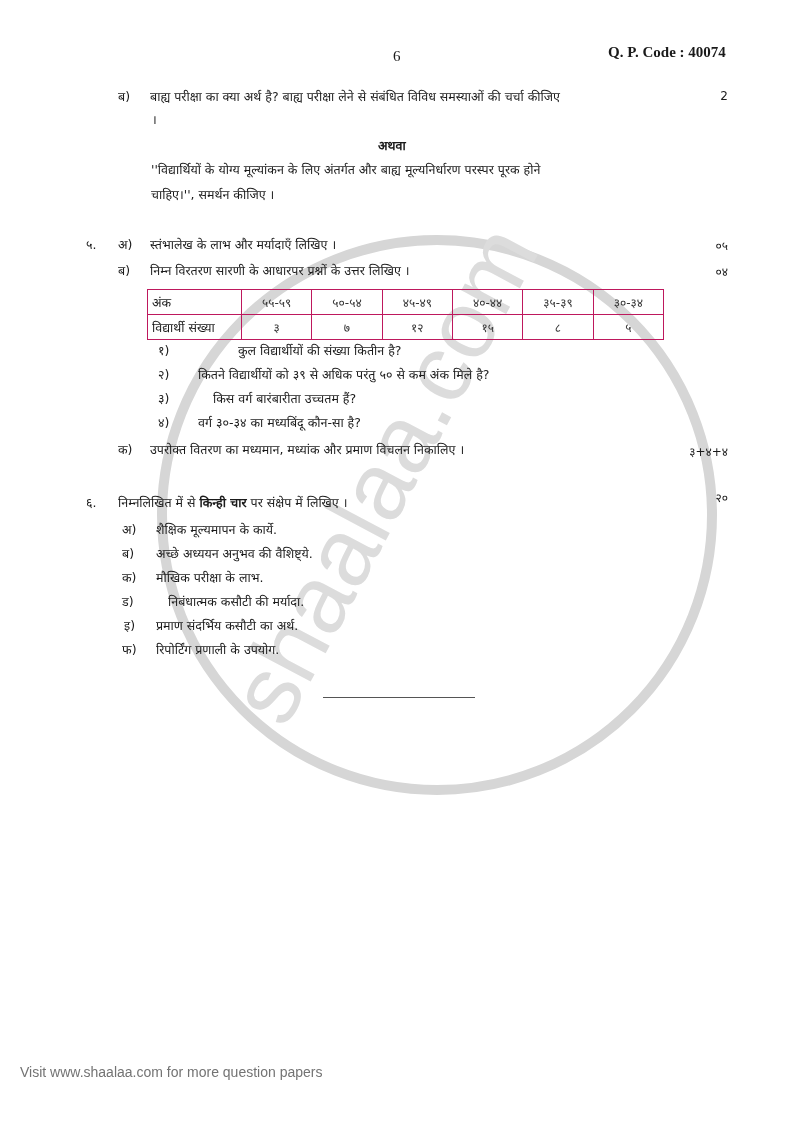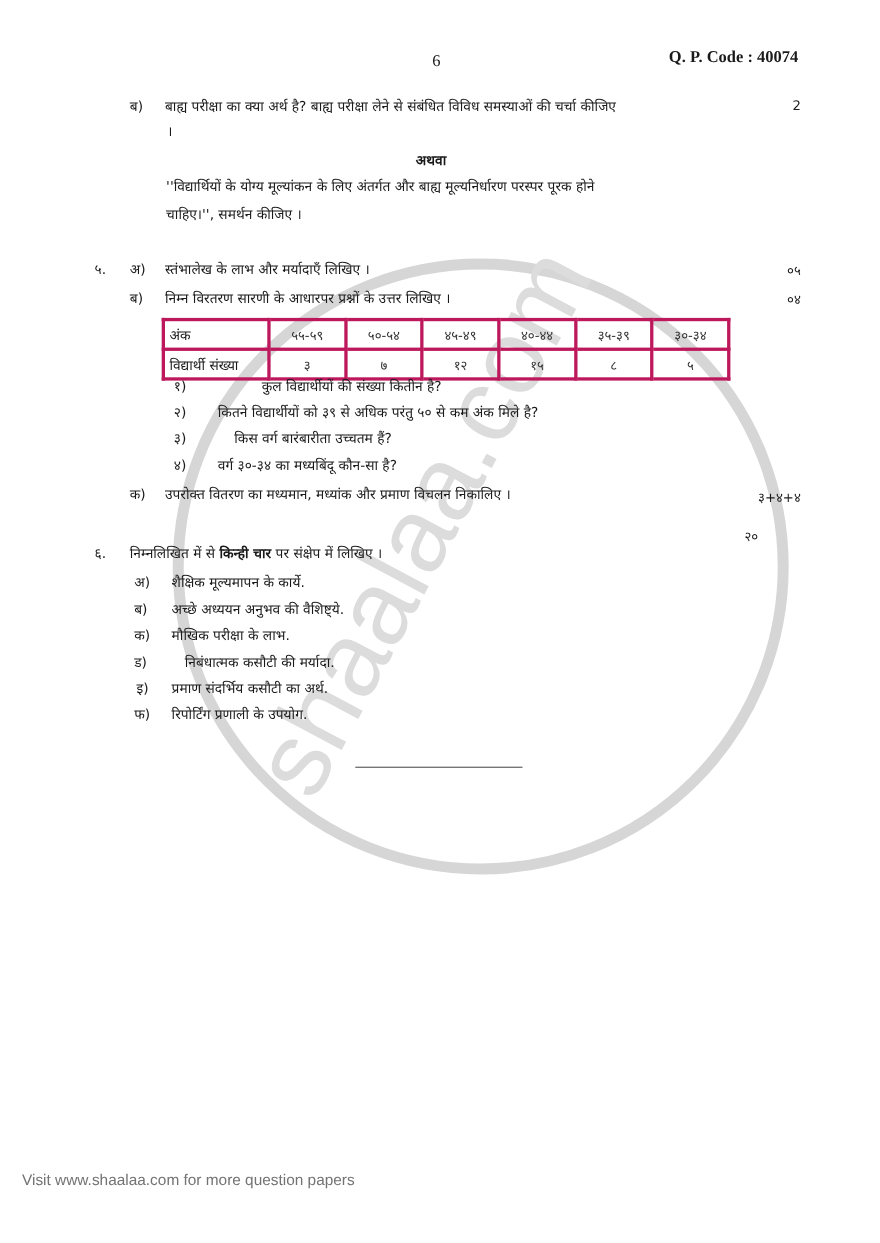--- a/index.html
+++ b/index.html
@@ -45,21 +45,21 @@
     }
     table.dist {
       position: absolute;
       left: 147px; top: 289px;
       width: 517px;
       border-collapse: collapse;
       font-family: "DejaVu Sans", "Liberation Sans", sans-serif;
       font-size: 12px;
     }
     table.dist td {
-      border: 3px solid #be185d;
+      border: 1px solid #be185d;
       height: 24px;
       padding: 0 4px;
       text-align: center;
       color: #333;
     }
     table.dist td.rowhead {
       text-align: left;
       width: 85px;
       color: #1a1a1a;
       font-size: 12.5px;
@@ -145,21 +145,21 @@
 
 <div class="abs hi" style="left:158px; top:414px;">४)</div>
 <div class="abs hi" style="left:198px; top:414px;">वर्ग ३०-३४ का मध्यबिंदू कौन-सा है?</div>
 
 <div class="abs hi" style="left:118px; top:441px;">क)</div>
 <div class="abs hi" style="left:150px; top:441px;">उपरोक्त वितरण का मध्यमान, मध्यांक और प्रमाण विचलन निकालिए ।</div>
 <div class="abs marks" style="top:443px;">३+४+४</div>
 
 <div class="abs hi" style="left:86px; top:494px;">६.</div>
 <div class="abs hi" style="left:118px; top:494px;"><span>निम्नलिखित में से </span><span class="b">किन्ही चार</span><span> पर संक्षेप में लिखिए ।</span></div>
-<div class="abs marks" style="top:479px;text-align:center;">२०</div>
+<div class="abs marks" style="top:489px;">२०</div>
 
 <div class="abs hi" style="left:122px; top:521px;">अ)</div>
 <div class="abs hi" style="left:156px; top:521px;">शैक्षिक मूल्यमापन के कार्ये.</div>
 
 <div class="abs hi" style="left:122px; top:545px;">ब)</div>
 <div class="abs hi" style="left:156px; top:545px;">अच्छे अध्ययन अनुभव की वैशिष्ट्ये.</div>
 
 <div class="abs hi" style="left:122px; top:569px;">क)</div>
 <div class="abs hi" style="left:156px; top:569px;">मौखिक परीक्षा के लाभ.</div>
 

